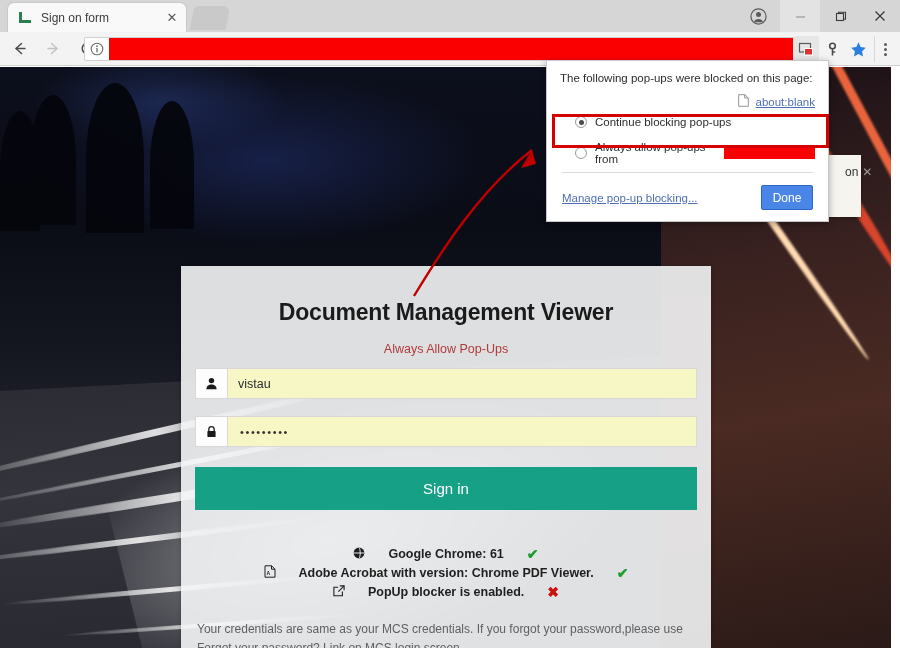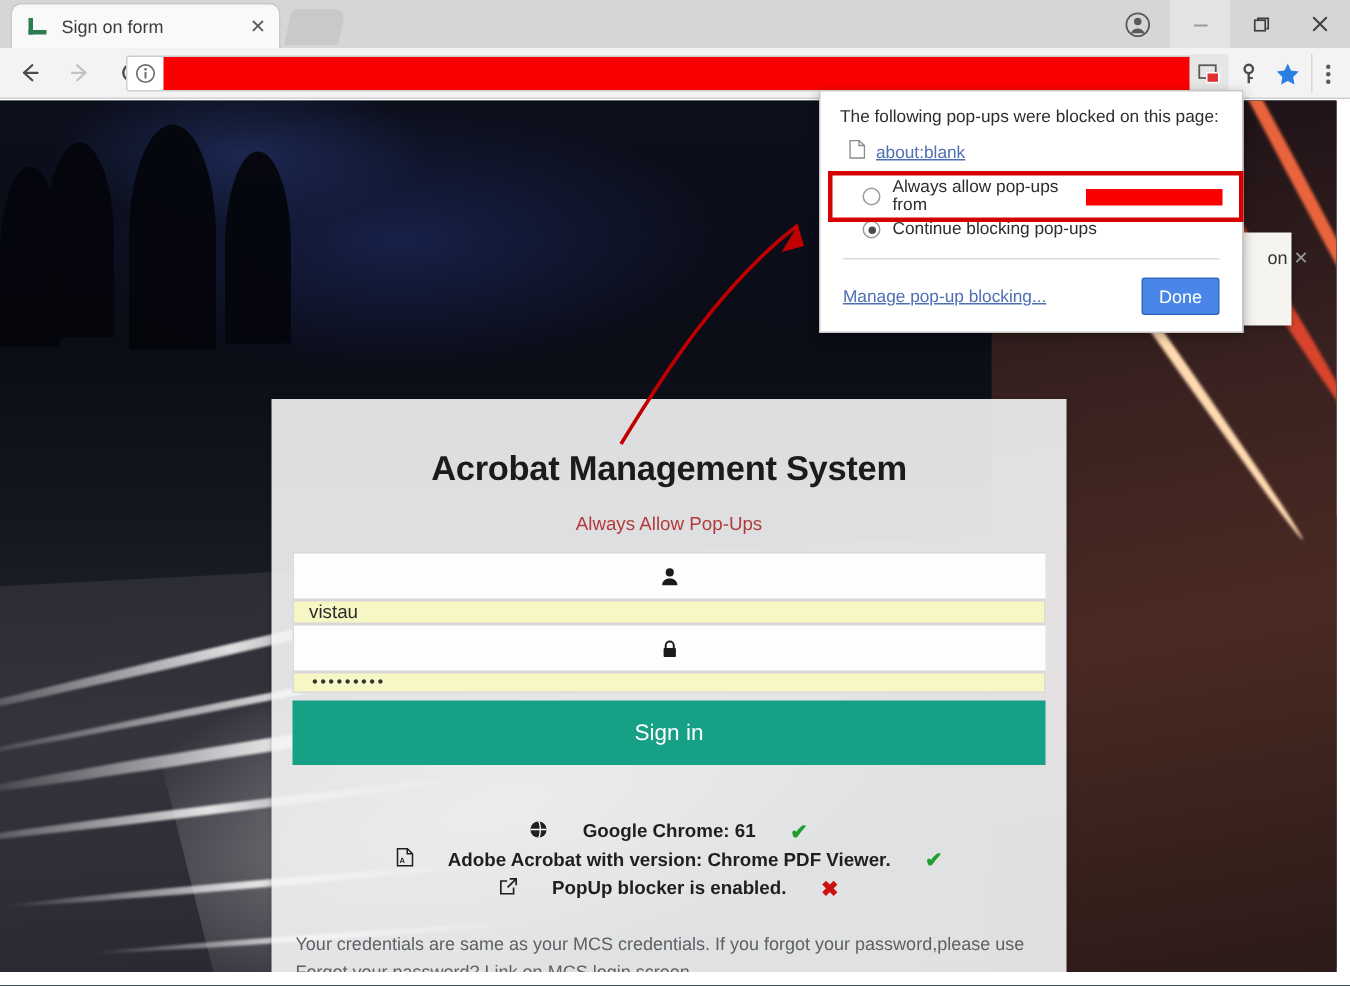--- a/index.html
+++ b/index.html
@@ -160,21 +160,21 @@
     margin-top: 33px; text-align: center;
     font-size: 23px; font-weight: bold; color: #1b1b1b;
     letter-spacing: -0.2px;
   }
   .annot-text {
     margin-top: 16px; text-align: center;
     font-size: 12.5px; color: #b33a3a;
   }
   .field-row {
     display: flex; align-items: stretch;
-    margin: 0 14px; height: 31px; flex-direction: column;
+    margin: 0 14px; height: 31px;
   }
   .field-row.first { margin-top: 12px; }
   .field-row.second { margin-top: 17px; }
   .field-icon {
     flex: 0 0 32px; background: #fdfdfd; border: 1px solid #d8d8d8;
     border-right: none; display: flex; align-items: center; justify-content: center;
     color: #1a1a1a;
   }
   .field-input {
     flex: 1; background: #f7f7c5; border: 1px solid #d8d8d8;
@@ -212,21 +212,21 @@
 
   
   .bubble {
     position: absolute; left: 546px; top: 60px; width: 283px; height: 162px;
     background: #ffffff; border: 1px solid #c8c8c8;
     box-shadow: 0 2px 7px rgba(0,0,0,0.30);
     padding: 11px 13px 0 13px;
   }
   .bubble-head { font-size: 11.5px; color: #2d2d2d; }
   .bubble-link-row {
-    display: flex; align-items: center; gap: 7px; margin-top: 9px; padding-left: 6px;
+    display: flex; align-items: center; gap: 7px; margin-top: 9px; padding-left: 6px; justify-content: flex-end;
   }
   .blank-link {
     font-size: 11.5px; color: #4f6fb5; text-decoration: underline;
   }
   .radio-row {
     display: flex; align-items: center; gap: 8px; padding-left: 15px; height: 22px;
   }
   .radio-row.r1 { margin-top: 9px; }
   .radio {
     width: 12px; height: 12px; border: 1px solid #9a9a9a; border-radius: 50%;
@@ -388,21 +388,21 @@
         <div class="trail" style="left:-60px; top:150px; width:340px; height:7px;  background:#ffd9b0; transform:rotate(55deg);"></div>
 
       </div>
 
       <div class="edgecard">
         <span class="ec-label">on</span>
         <span class="ec-x">✕</span>
       </div>
 
       <div class="card">
-        <div class="card-title">Acrobat Management System</div>
+        <div class="card-title">Document Management Viewer</div>
         <div class="annot-text">Always Allow Pop-Ups</div>
 
         <div class="field-row first">
           <span class="field-icon">
             <svg width="13" height="13" viewBox="0 0 13 13">
                 <circle cx="6.5" cy="3.6" r="2.7" fill="#1a1a1a"></circle>
                 <path d="M1.4 12.2c0-2.9 2.3-4.6 5.1-4.6s5.1 1.7 5.1 4.6z" fill="#1a1a1a"></path>
               </svg>
           </span>
           <span class="field-input" placeholder="Username">vistau</span>
@@ -465,33 +465,33 @@
       <div class="bubble-link-row">
         <span>
           <svg width="11" height="13" viewBox="0 0 11 13">
               <path d="M.7 .7h6L10.3 4v8.3H.7z" fill="#fff" stroke="#8a8a8a" stroke-width="0.9"></path>
               <path d="M6.7 .7V4h3.6" fill="none" stroke="#8a8a8a" stroke-width="0.9"></path>
             </svg>
         </span>
         <span class="blank-link">about:blank</span>
       </div>
 
+      <div class="radio-row">
+        <span class="radio checked"></span>
+        <span class="radio-label">Continue blocking pop-ups</span>
+      </div>
+
       <div class="radio-row r1">
         <span class="radio"></span>
         <span class="radio-label">
           <span>Always allow pop-ups from </span>
           <span class="redacted-url"></span>
         </span>
       </div>
 
-      <div class="radio-row">
-        <span class="radio checked"></span>
-        <span class="radio-label">Continue blocking pop-ups</span>
-      </div>
-
       <div class="bubble-sep"></div>
 
       <div class="bubble-foot">
         <span class="manage-link">Manage pop-up blocking...</span>
         <span class="done-btn">Done</span>
       </div>
     </div>
 
     <div class="annot-box"></div>
     <svg class="annot-arrow" width="190" height="200" viewBox="0 0 190 200">

